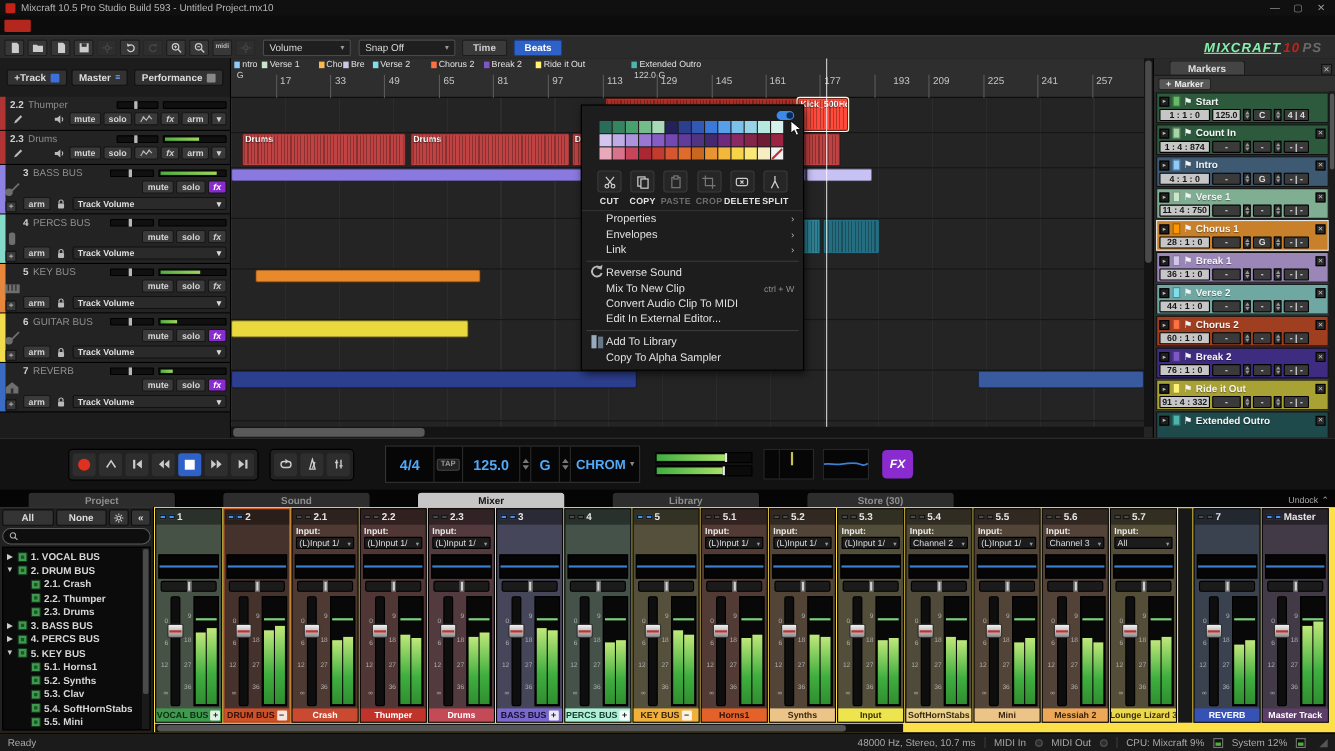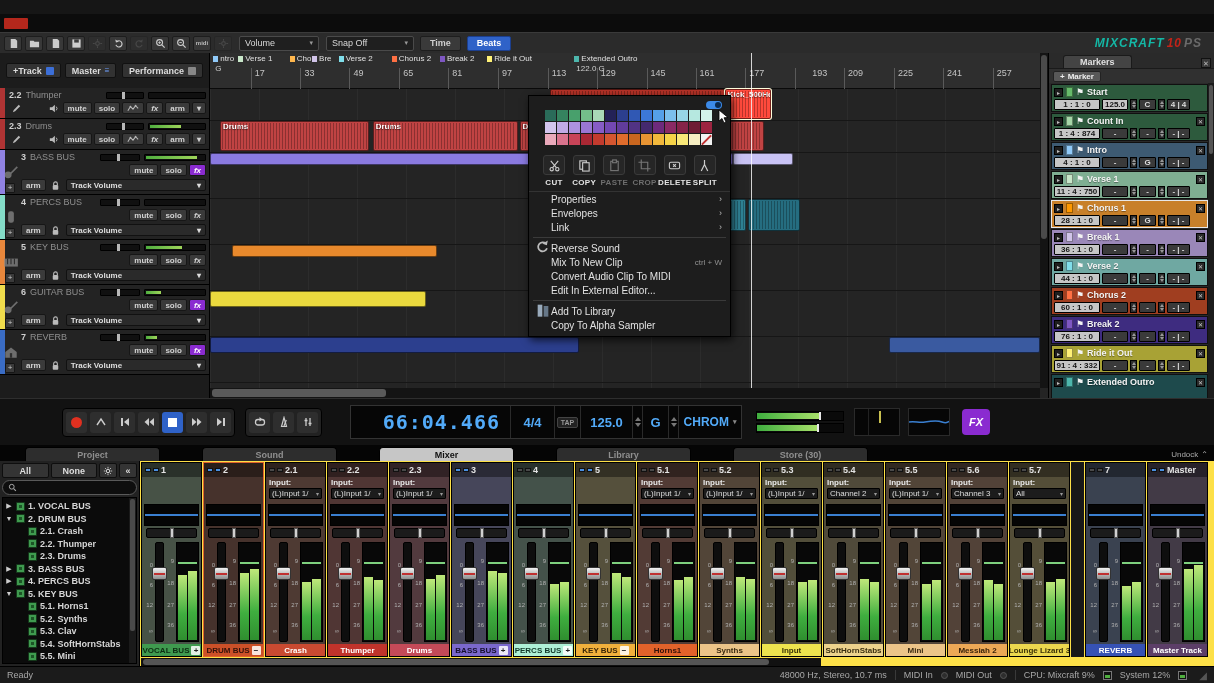--- a/index.html
+++ b/index.html
@@ -18,21 +18,21 @@
   #toolbar{left:0;top:32px;right:0;height:21px;background:#2b2b2b;border-top:1px solid #3a3a3a;display:flex;align-items:center;padding:0 4px;gap:3px;}
   .tool-btn{width:18px;height:15px;background:#383838;border:1px solid #1d1d1d;border-radius:2px;display:flex;align-items:center;justify-content:center;}
   .tool-btn svg{width:11px;height:11px;}
   .tool-btn.disabled{opacity:.3;}
   .tool-midi{font-size:6px;color:#bbb;font-weight:bold;}
   .tool-select{height:15px;background:#1f1f1f;border:1px solid #4a4a4a;border-radius:2px;color:#d8d8d8;font-size:9px;display:flex;align-items:center;justify-content:space-between;padding:0 5px;gap:6px;margin-left:4px;}
   .tool-select .chev{color:#9a9a9a;font-size:7px;}
   .tb-toggle{height:15px;padding:0 9px;border-radius:2px;font-size:9px;font-weight:bold;display:flex;align-items:center;margin-left:3px;background:#3a3a3a;color:#cfcfcf;border:1px solid #1d1d1d;}
   .tb-toggle.active{background:#2f62c8;color:#fff;border-color:#1c3f8e;}
   #logo{margin-left:auto;margin-right:8px;display:flex;align-items:baseline;gap:2px;font-style:italic;font-weight:bold;letter-spacing:1px;}
-  #logo .lm{color:#14b8a6;font-size:12px;}
+  #logo .lm{color:#86efac;font-size:12px;text-decoration:underline;}
   #logo .ln{color:#c22318;font-size:12px;}
   #logo .lp{color:#6a6a6a;font-size:12px;}
   
   #main{left:0;top:53px;right:0;height:345px;display:flex;background:#1c1c1c;}
   #track-col{width:210px;flex:none;background:#1c1c1c;border-right:1px solid #000;position:relative;}
   #tc-toolbar{height:35px;display:flex;align-items:center;gap:4px;padding:0 6px;}
   .tc-btn{height:15px;background:#323232;border:1px solid #111;border-radius:2px;color:#ddd;font-size:9px;font-weight:bold;display:flex;align-items:center;gap:4px;padding:0 6px;}
   .tc-btn .sq{width:8px;height:8px;background:#3c6fd8;border-radius:1px;}
   .tc-btn .bars{color:#6fa0ff;font-size:8px;}
   #tc-perf{margin-left:auto;}
@@ -218,20 +218,27 @@
   .st-meterbox{width:9px;height:9px;border:1px solid #777;position:relative;background:#111;}
   .st-meterbox::after{content:"";position:absolute;left:1px;right:1px;bottom:1px;height:3px;background:#4fae3f;}
   .st-grip{margin-left:4px;color:#555;font-size:10px;}
   .spacer{flex:1;}
 </style>
 </head>
 <body>
 
 <div id="app">
 
+  <div id="titlebar" class="abs">
+    <span class="app-icon"></span>
+    <span id="title-text">Mixcraft 10.5 Pro Studio Build 593 - Untitled Project.mx10</span>
+    <span class="win-btn">—</span>
+    <span class="win-btn">▢</span>
+    <span class="win-btn">✕</span>
+  </div>
 
   <div id="menubar" class="abs">
     <span class="menu-badge"></span>
   <span class="menu-item">File</span>
       <span class="menu-item">Edit</span>
       <span class="menu-item">Mix</span>
       <span class="menu-item">Track</span>
       <span class="menu-item">Sound</span>
       <span class="menu-item">Video</span>
       <span class="menu-item">Help</span>
@@ -1194,21 +1201,20 @@
       <span class="tp-btn">
           <svg viewBox="0 0 12 12">
             <g stroke="#ccc" stroke-width="1.3">
               <path d="M4 2 V10 M8 2 V10"></path>
               <path d="M2.5 4.5 H5.5 M6.5 7.5 H9.5"></path>
             </g>
           </svg>
         </span>
     </div>
     <div id="tp-display">
-      <span class="tpd-cell" id="tpd-time">66:04.466</span>
       <span class="tpd-cell" id="tpd-sig">4/4</span>
       <span class="tpd-cell" id="tpd-tap">
           <span>TAP</span>
         </span>
       <span class="tpd-cell" id="tpd-tempo">125.0</span>
       <span class="tpd-spin">
           <i class="up"></i>
           <i class="dn"></i>
         </span>
       <span class="tpd-cell" id="tpd-key">G</span>

